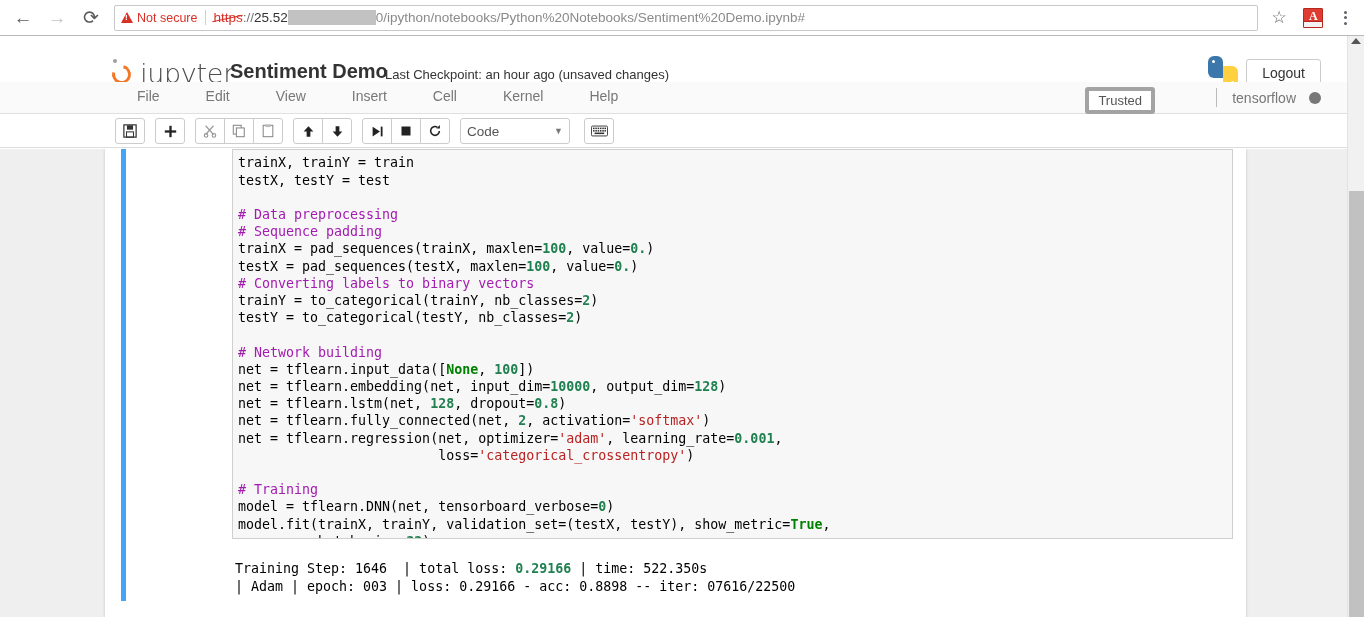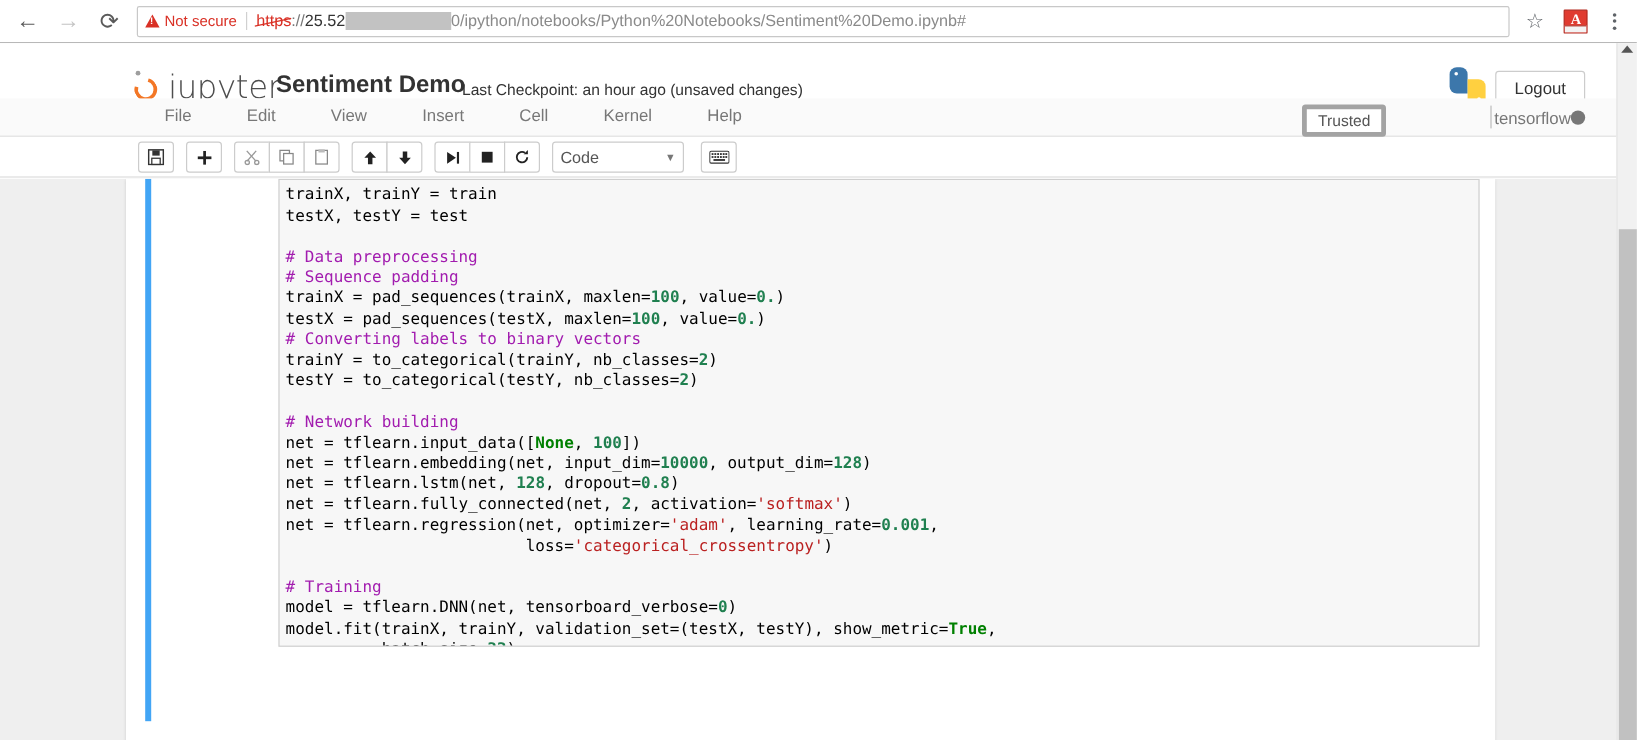--- a/index.html
+++ b/index.html
@@ -260,21 +260,21 @@
     padding: 2px 9px;
     border: 4px solid #a3a3a3;
     border-radius: 3px;
     background: #fff;
     font-size: 13px;
     color: #555;
     cursor: pointer;
   }
   #kernel-indicator {
     position: absolute; right: 26px; top: 6px;
-    display: flex; align-items: center; gap: 0;
+    display: flex; align-items: center; gap: 13px;
     font-size: 14px;
     color: #777777;
   }
   #kernel-sep {
     width: 1px; height: 19px;
     background: #bbbbbb;
     margin-right: 2px;
   }
   #kernel-dot {
     width: 12px; height: 12px;
@@ -606,20 +606,24 @@
 net = tflearn.lstm(net, <span class="cm-number">128</span>, dropout=<span class="cm-number">0.8</span>)
 net = tflearn.fully_connected(net, <span class="cm-number">2</span>, activation=<span class="cm-string">'softmax'</span>)
 net = tflearn.regression(net, optimizer=<span class="cm-string">'adam'</span>, learning_rate=<span class="cm-number">0.001</span>,
                          loss=<span class="cm-string">'categorical_crossentropy'</span>)
 
 <span class="cm-comment"># Training</span>
 model = tflearn.DNN(net, tensorboard_verbose=<span class="cm-number">0</span>)
 model.fit(trainX, trainY, validation_set=(testX, testY), show_metric=<span class="cm-kw">True</span>,
           batch_size=<span class="cm-number">32</span>)</pre>
           </div>
+          <div id="cell-output">
+            <pre id="output-text">Training Step: 1646  | total loss: <span class="cm-number">0.29166</span> | time: 522.350s
+| Adam | epoch: 003 | loss: 0.29166 - acc: 0.8898 -- iter: 07616/22500</pre>
+          </div>
         </div>
       </div>
     </div>
   </div>
 
   <div id="scroll-track">
     <div id="scroll-up-arrow"></div>
     <div id="scroll-thumb"></div>
   </div>
 

